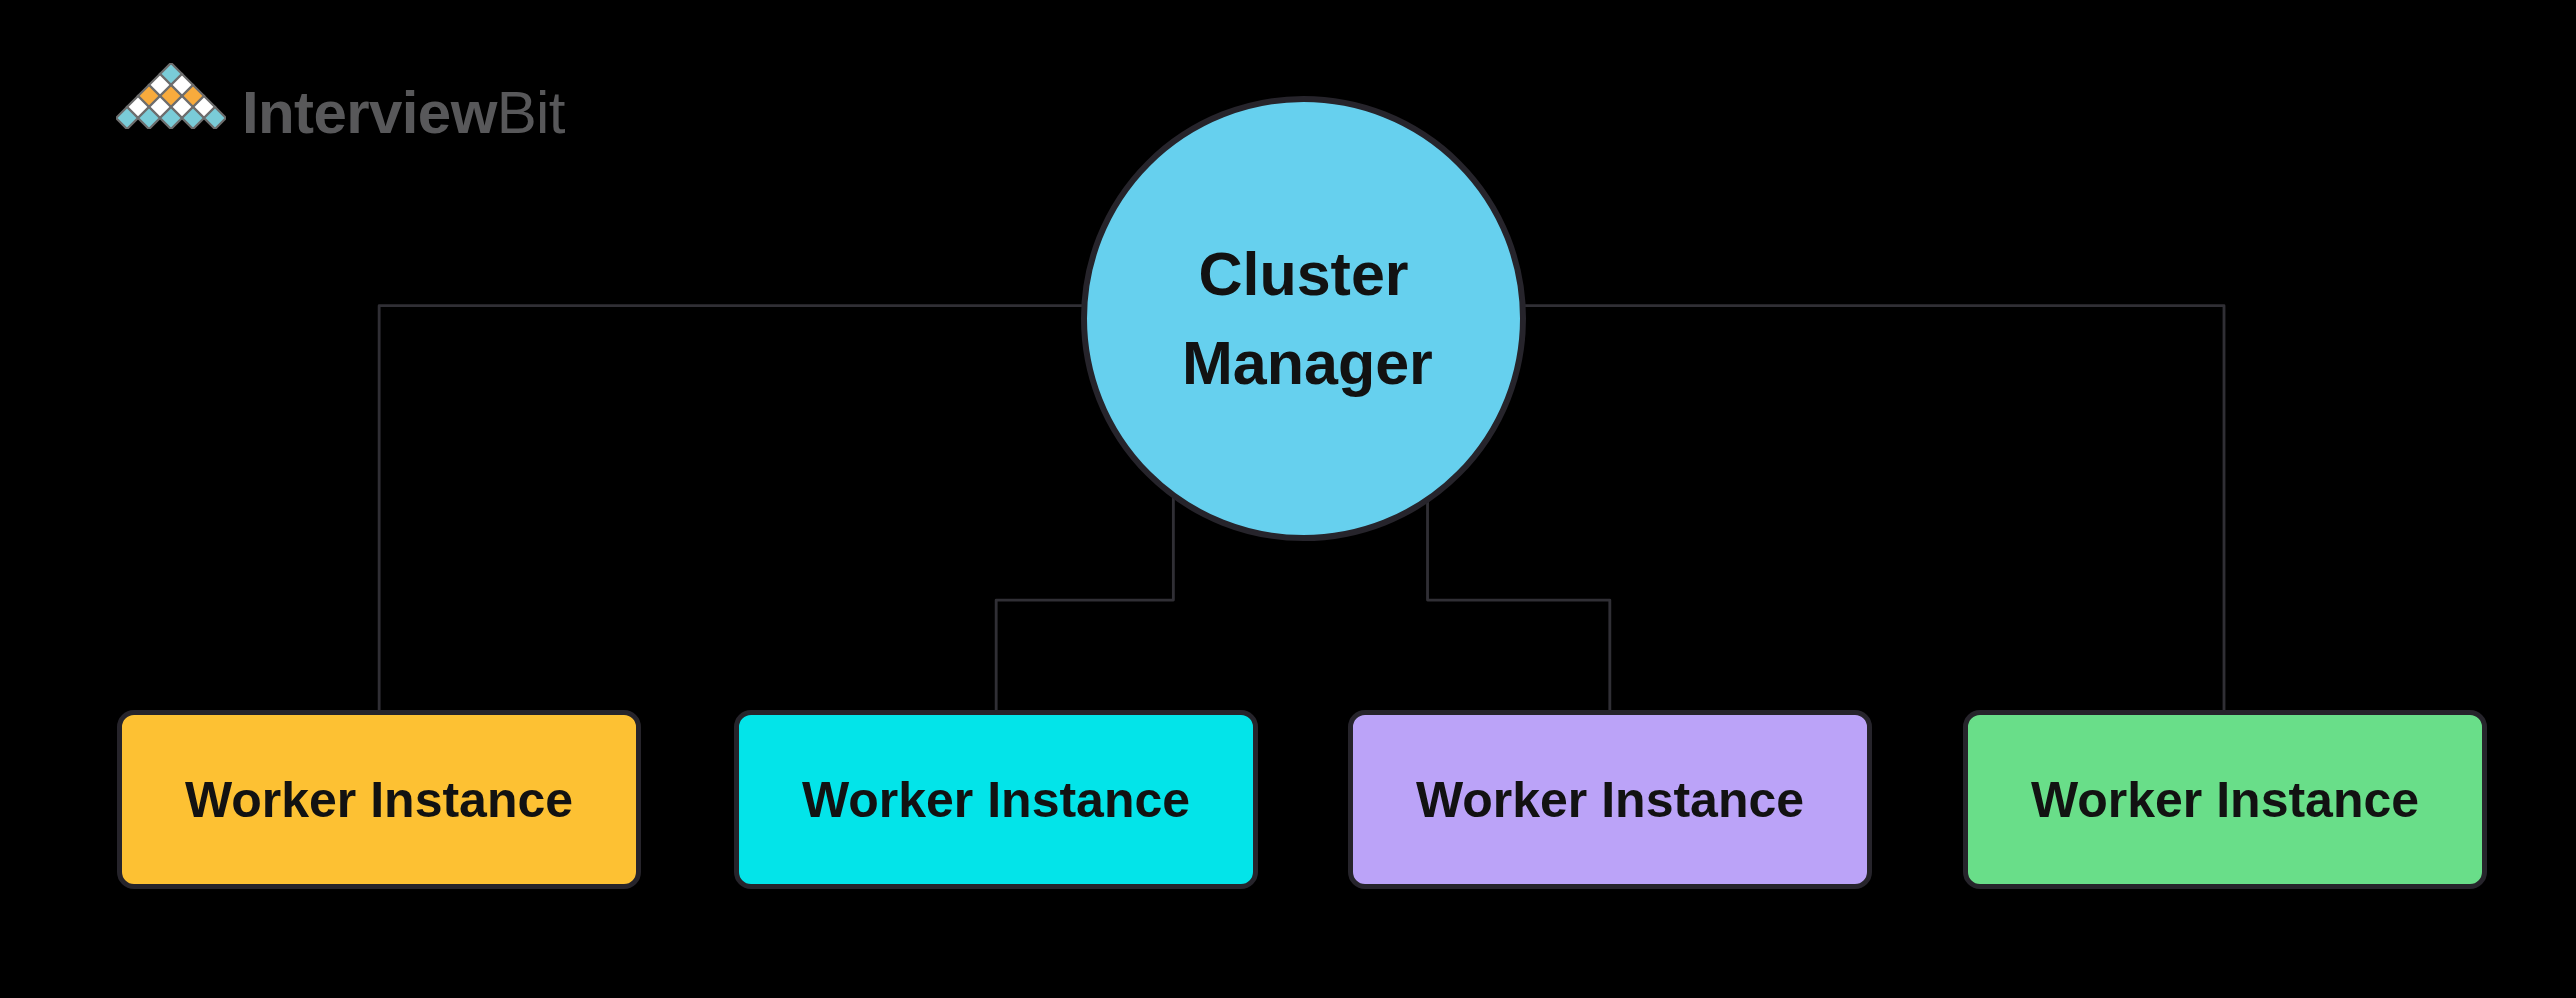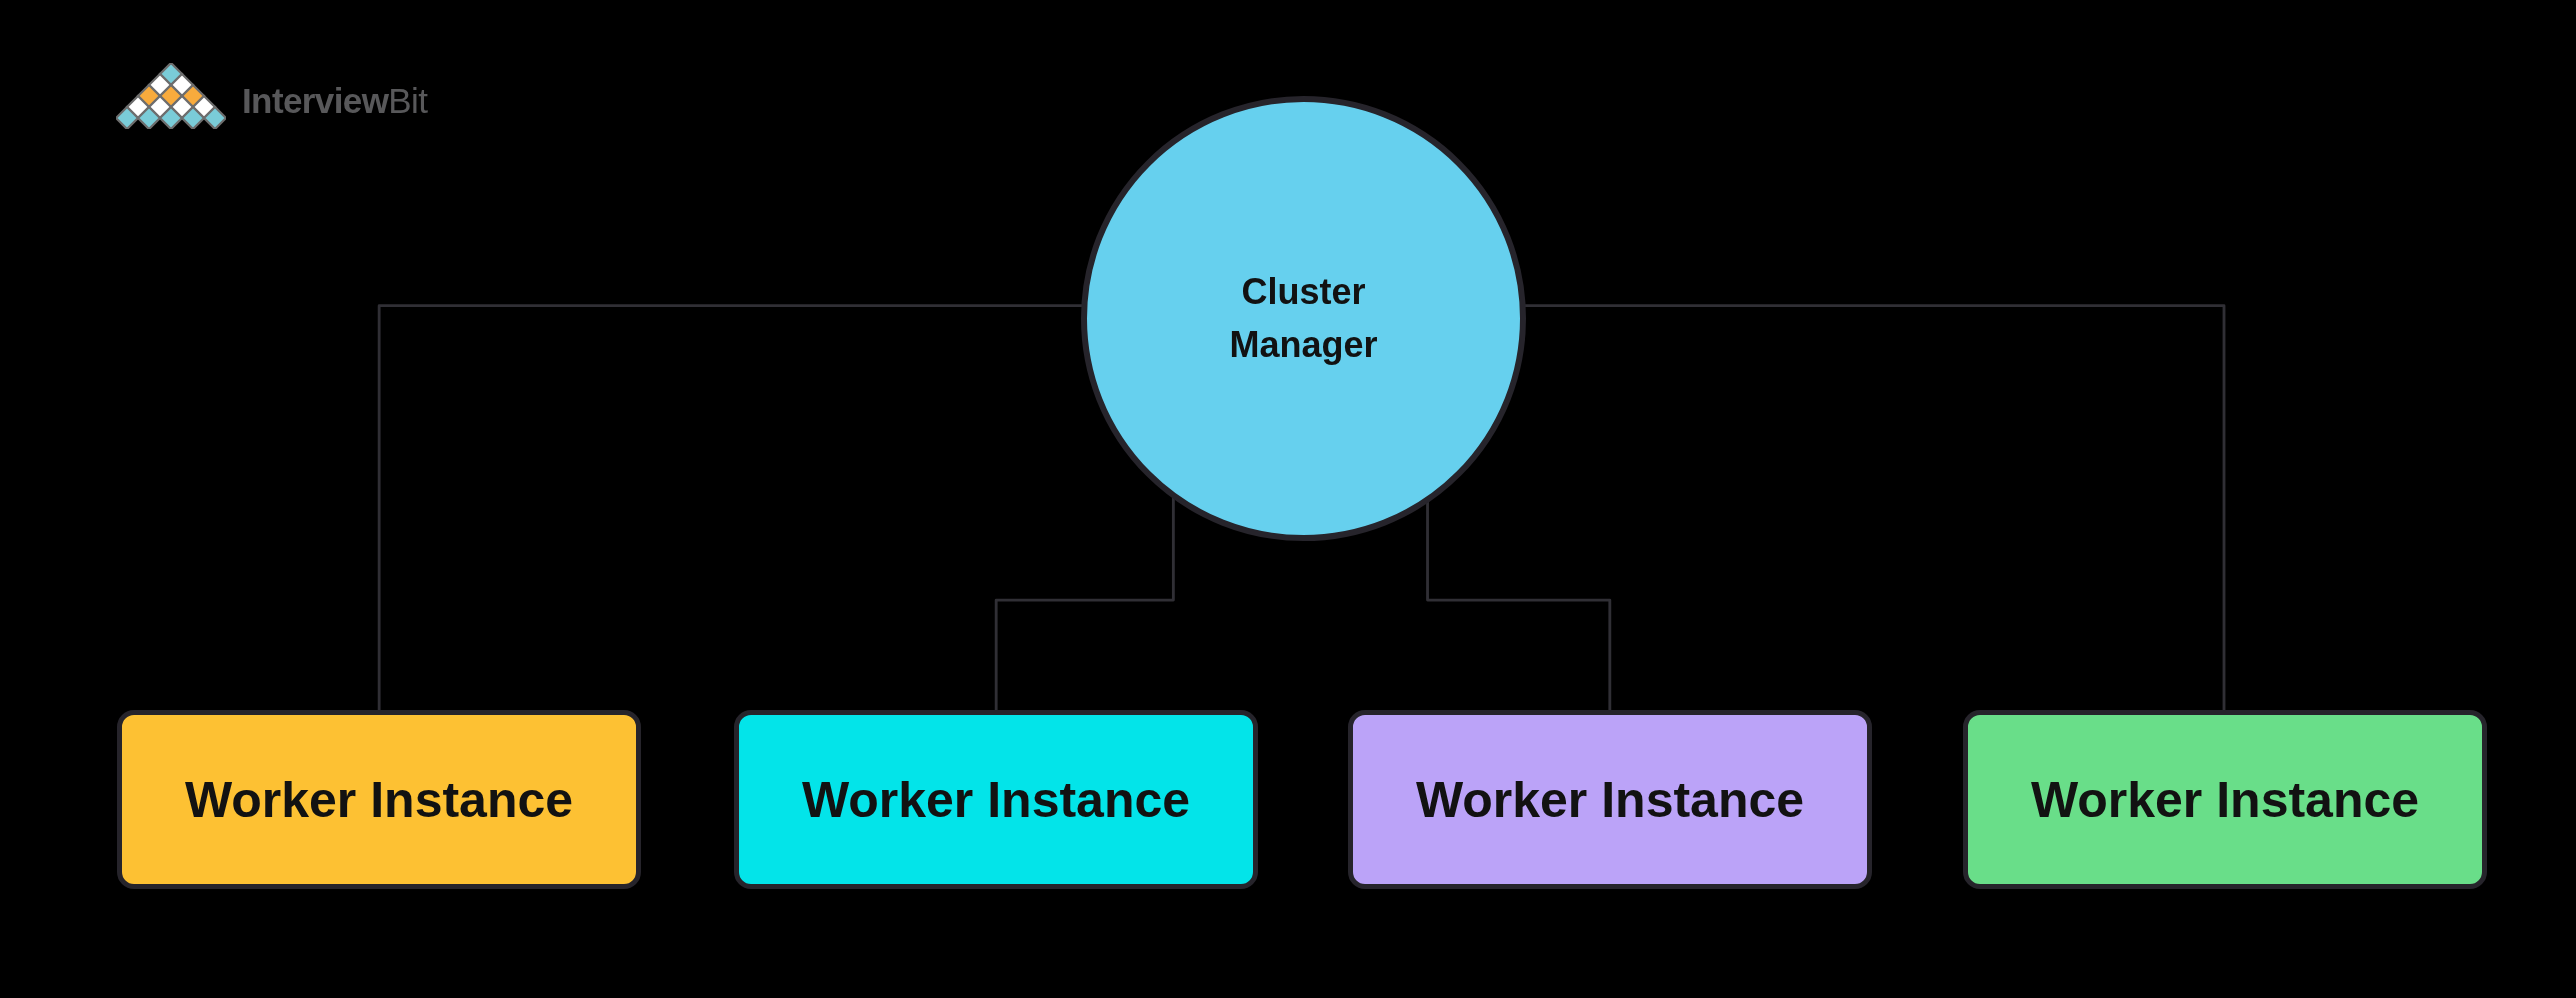--- a/index.html
+++ b/index.html
@@ -4,34 +4,34 @@
 <style>
   * { box-sizing: border-box; margin: 0; padding: 0; }
   html, body { width: 2576px; height: 998px; overflow: hidden; }
   body { font-family: "Liberation Sans", sans-serif; background: #000; }
 
   .canvas { position: relative; width: 2576px; height: 998px; }
 
   
   .logo { position: absolute; left: 116px; top: 63px; display: flex; align-items: flex-start; gap: 16px; }
   .logo-mark { display: block; width: 110px; height: 66px; }
-  .logo-text { font-size: 35px; line-height: 1; letter-spacing: -0.6px; margin-top: 20.4px; white-space: nowrap; }
+  .logo-text { font-size: 60px; line-height: 1; letter-spacing: -0.6px; margin-top: 20.4px; white-space: nowrap; }
   .logo-text .bold { font-weight: 700; }
   .logo-text .light { font-weight: 400; }
 
   
   .connectors { position: absolute; left: 0; top: 0; width: 2576px; height: 998px; z-index: 1; }
 
   
   .node { position: absolute; display: flex; align-items: center; justify-content: center;
           text-align: center; font-weight: 700; z-index: 2; }
 
   .manager-node { left: 1081px; top: 96px; width: 445px; height: 445px;
                   border: 6.8px solid; border-radius: 50%;
-                  font-size: 36px; line-height: 1.45; }
+                  font-size: 61px; line-height: 1.45; }
   .manager-node .label { display: inline-block; width: 243px; }
 
   .worker-node { top: 710px; width: 524px; height: 179px;
                  border: 5.1px solid; border-radius: 17px;
                  font-size: 50px; line-height: 1.2; }
   .worker-1 { left: 117px; }
   .worker-2 { left: 734px; }
   .worker-3 { left: 1348px; }
   .worker-4 { left: 1963px; }
 </style>

